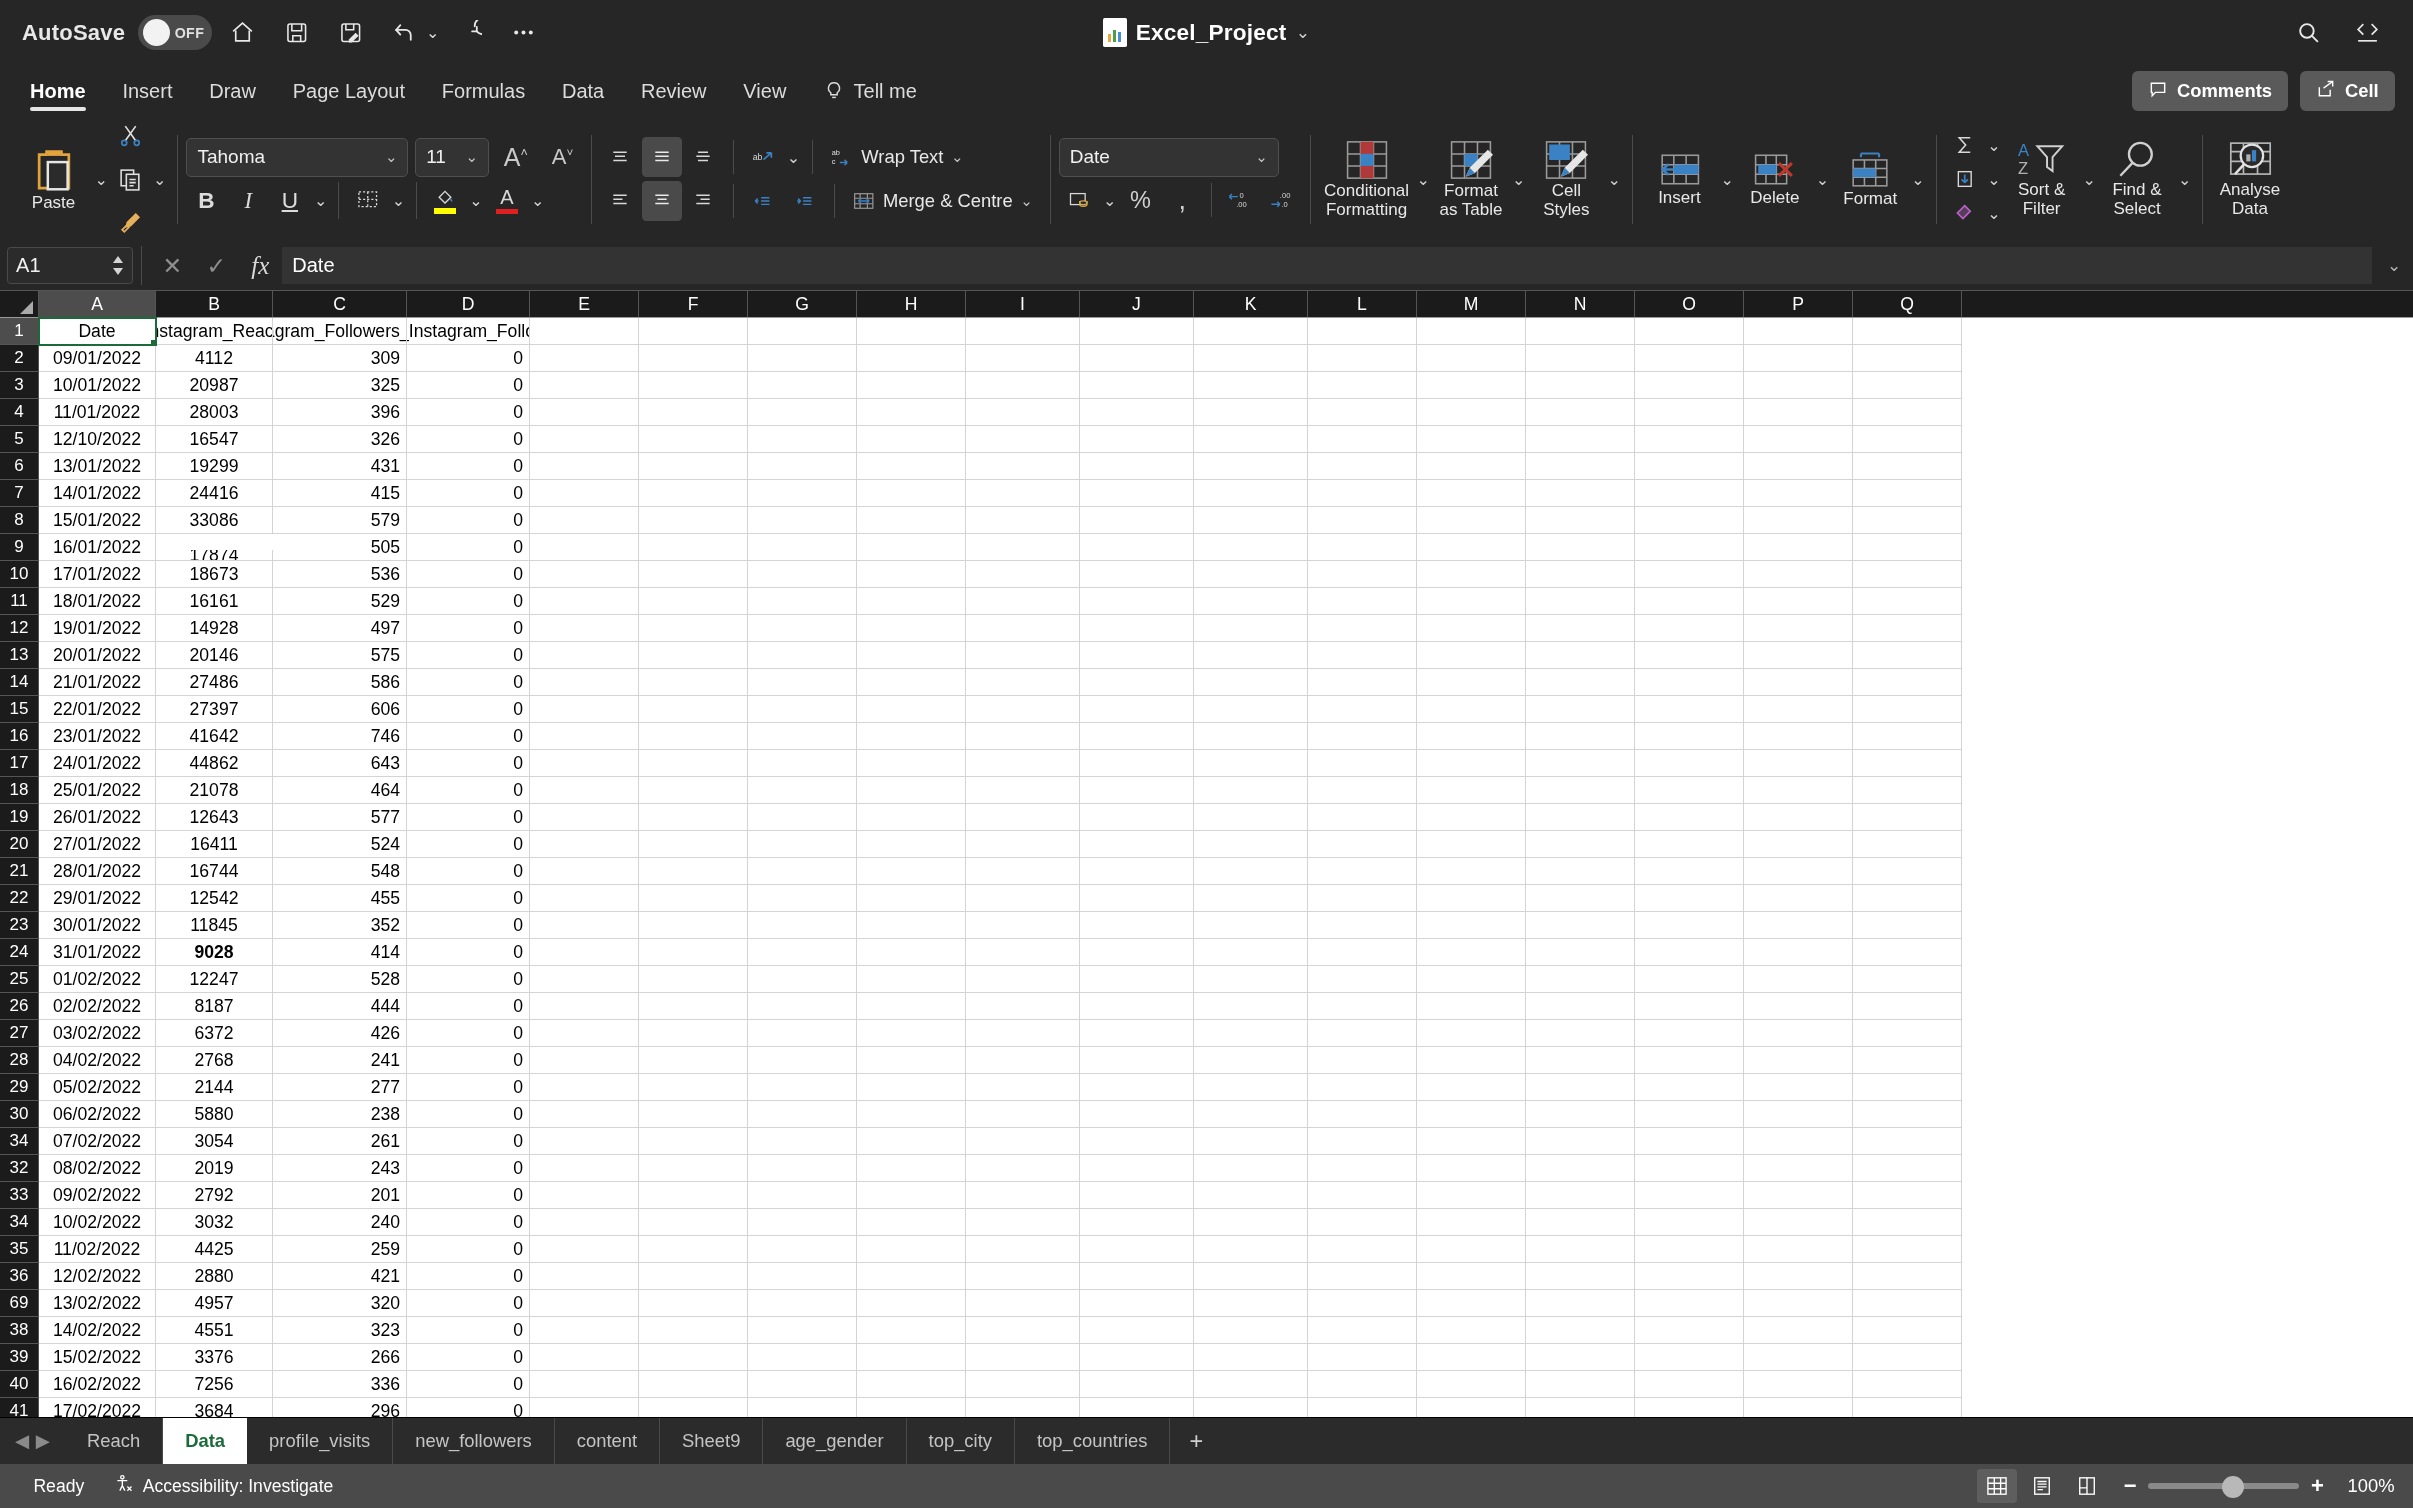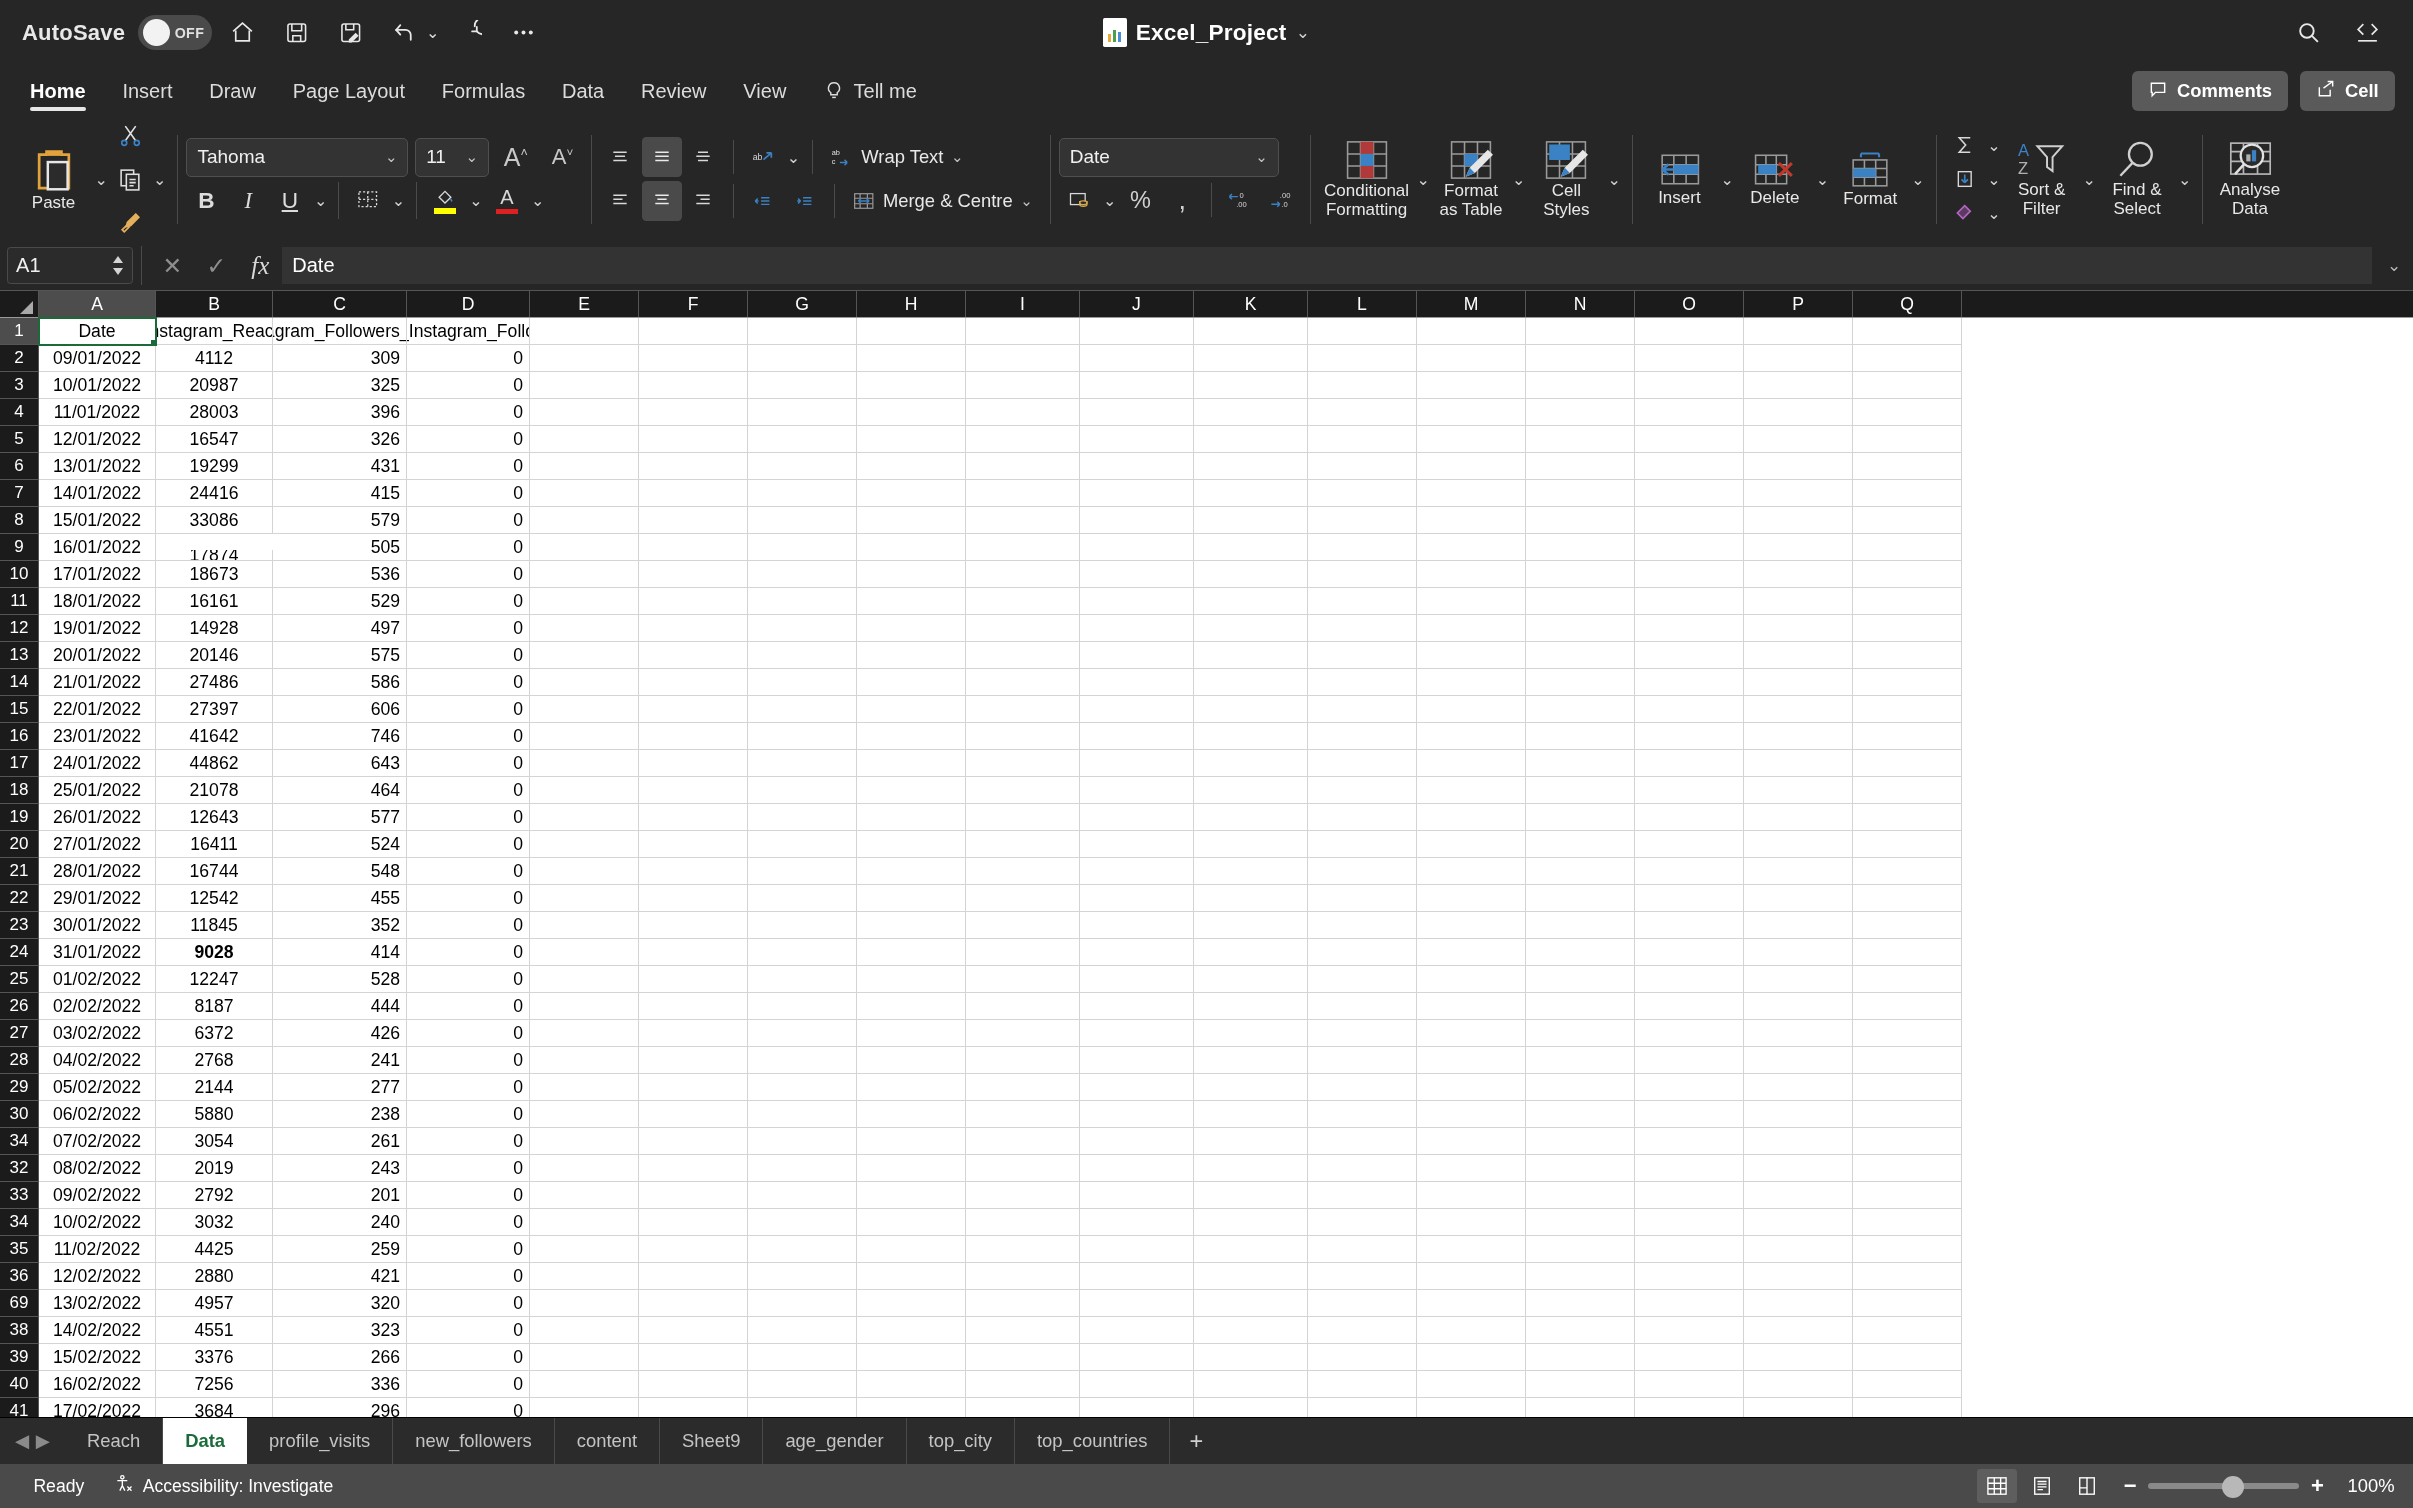--- a/index.html
+++ b/index.html
@@ -798,21 +798,21 @@
           <div class="cell" style="flex: 0 0 114px;"></div>
           <div class="cell" style="flex: 0 0 109px;"></div>
           <div class="cell" style="flex: 0 0 109px;"></div>
           <div class="cell" style="flex: 0 0 109px;"></div>
           <div class="cell" style="flex: 0 0 109px;"></div>
           <div class="cell" style="flex: 0 0 109px;"></div>
           <div class="cell" style="flex: 0 0 109px;"></div>
         </div>
         <div class="grow">
           <div class="rh">5</div>
-          <div class="cell ctr" style="flex: 0 0 117px;">12/01/2022</div>
+          <div class="cell ctr" style="flex: 0 0 117px;">12/10/2022</div>
           <div class="cell ctr" style="flex: 0 0 117px;">16547</div>
           <div class="cell rgt" style="flex: 0 0 134px;">326</div>
           <div class="cell rgt" style="flex: 0 0 123px;">0</div>
           <div class="cell" style="flex: 0 0 109px;"></div>
           <div class="cell" style="flex: 0 0 109px;"></div>
           <div class="cell" style="flex: 0 0 109px;"></div>
           <div class="cell" style="flex: 0 0 109px;"></div>
           <div class="cell" style="flex: 0 0 114px;"></div>
           <div class="cell" style="flex: 0 0 114px;"></div>
           <div class="cell" style="flex: 0 0 114px;"></div>

